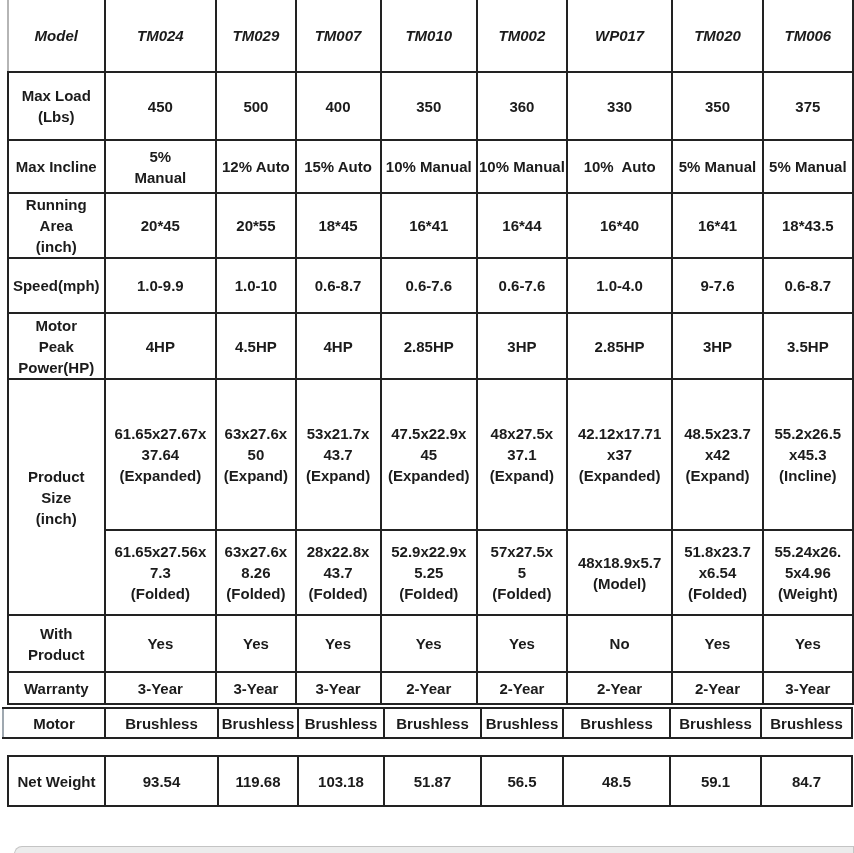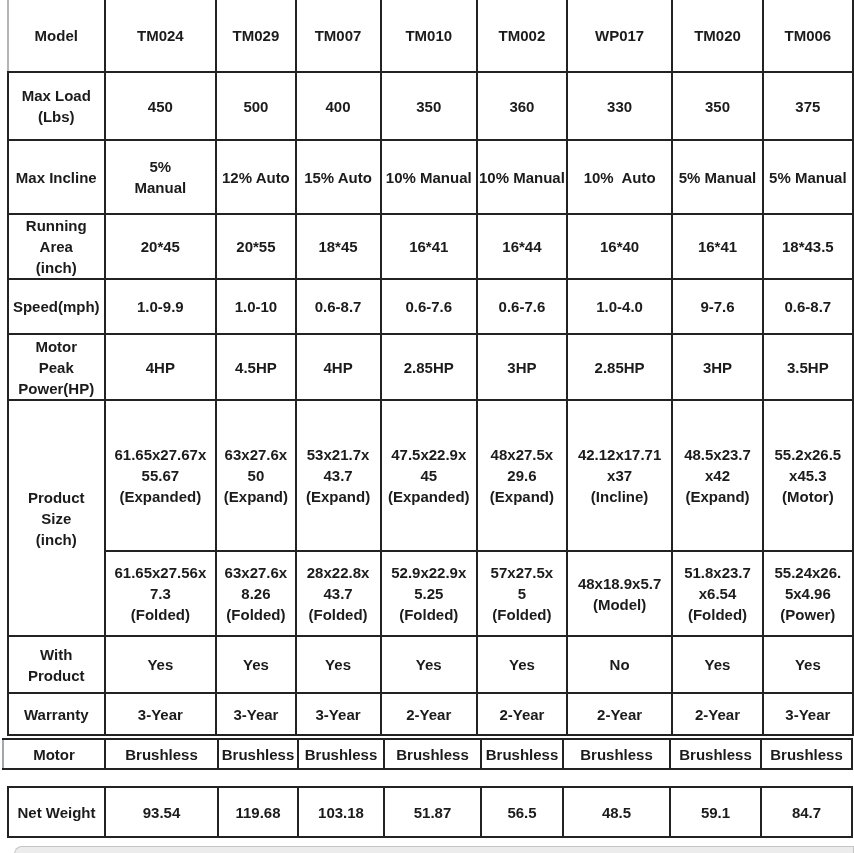--- a/index.html
+++ b/index.html
@@ -18,33 +18,33 @@
   }
   
   col.c0{width:97px}  col.c1{width:113px} col.c2{width:80px}
   col.c3{width:86px}  col.c4{width:97px}  col.c5{width:82px}
   col.c6{width:107px} col.c7{width:91px}  col.c8{width:91px}
   table.motor col.c0{width:102px}
 
   
   table.main thead tr{height:72px}
   tr[data-row="max-load"]{height:68px}
-  tr[data-row="max-incline"]{height:74px}
+  tr[data-row="max-incline"]{height:53px}
   tr[data-row="running-area"]{height:62px}
   tr[data-row="speed"]{height:55px}
   tr[data-row="motor-peak-power"]{height:66px}
   tr[data-row="product-size-expanded"]{height:151px}
   tr[data-row="product-size-folded"]{height:85px}
   tr[data-row="with-handrail"]{height:57px}
-  tr[data-row="warranty"]{height:42px}
+  tr[data-row="warranty"]{height:32px}
   tr[data-row="motor"]{height:30px}
   tr[data-row="net-weight"]{height:50px}
 
   
-  table.main thead th{border-top:none;}
+  table.main thead th{border-top:none;font-style:italic;}
   table.main thead th:first-child{border-left-color:#b5b5b5;}
   table.motor{margin:2px 0 2px -5px;}
   table.motor td:first-child{border-left-color:#9fa8b0;}
   table.net{margin-top:16px;}
 
   .window-edge{
     position:absolute;left:14px;right:0;top:846px;height:12px;
     background:#ececec;border:1px solid #c4c4c4;border-bottom:none;
     border-radius:8px 0 0 0;
   }
@@ -138,43 +138,43 @@
           <td>3HP</td>
           <td>2.85HP</td>
           <td>3HP</td>
           <td>3.5HP</td>
         </tr>
         <tr data-row="product-size-expanded">
           <td rowspan="2">Product
 Size
 (inch)</td>
           <td>61.65x27.67x
-55.67
+37.64
 (Expanded)</td>
           <td>63x27.6x
 50
 (Expand)</td>
           <td>53x21.7x
 43.7
 (Expand)</td>
           <td>47.5x22.9x
 45
 (Expanded)</td>
           <td>48x27.5x
-29.6
+37.1
 (Expand)</td>
           <td>42.12x17.71
 x37
-(Incline)</td>
+(Expanded)</td>
           <td>48.5x23.7
 x42
 (Expand)</td>
           <td>55.2x26.5
 x45.3
-(Motor)</td>
+(Incline)</td>
         </tr>
         <tr data-row="product-size-folded">
           <td>61.65x27.56x
 7.3
 (Folded)</td>
           <td>63x27.6x
 8.26
 (Folded)</td>
           <td>28x22.8x
 43.7
@@ -185,21 +185,21 @@
           <td>57x27.5x
 5
 (Folded)</td>
           <td>48x18.9x5.7
 (Model)</td>
           <td>51.8x23.7
 x6.54
 (Folded)</td>
           <td>55.24x26.
 5x4.96
-(Power)</td>
+(Weight)</td>
         </tr>
         <tr data-row="with-handrail">
           <td>With
 Product</td>
           <td>Yes</td>
           <td>Yes</td>
           <td>Yes</td>
           <td>Yes</td>
           <td>Yes</td>
           <td>No</td>

